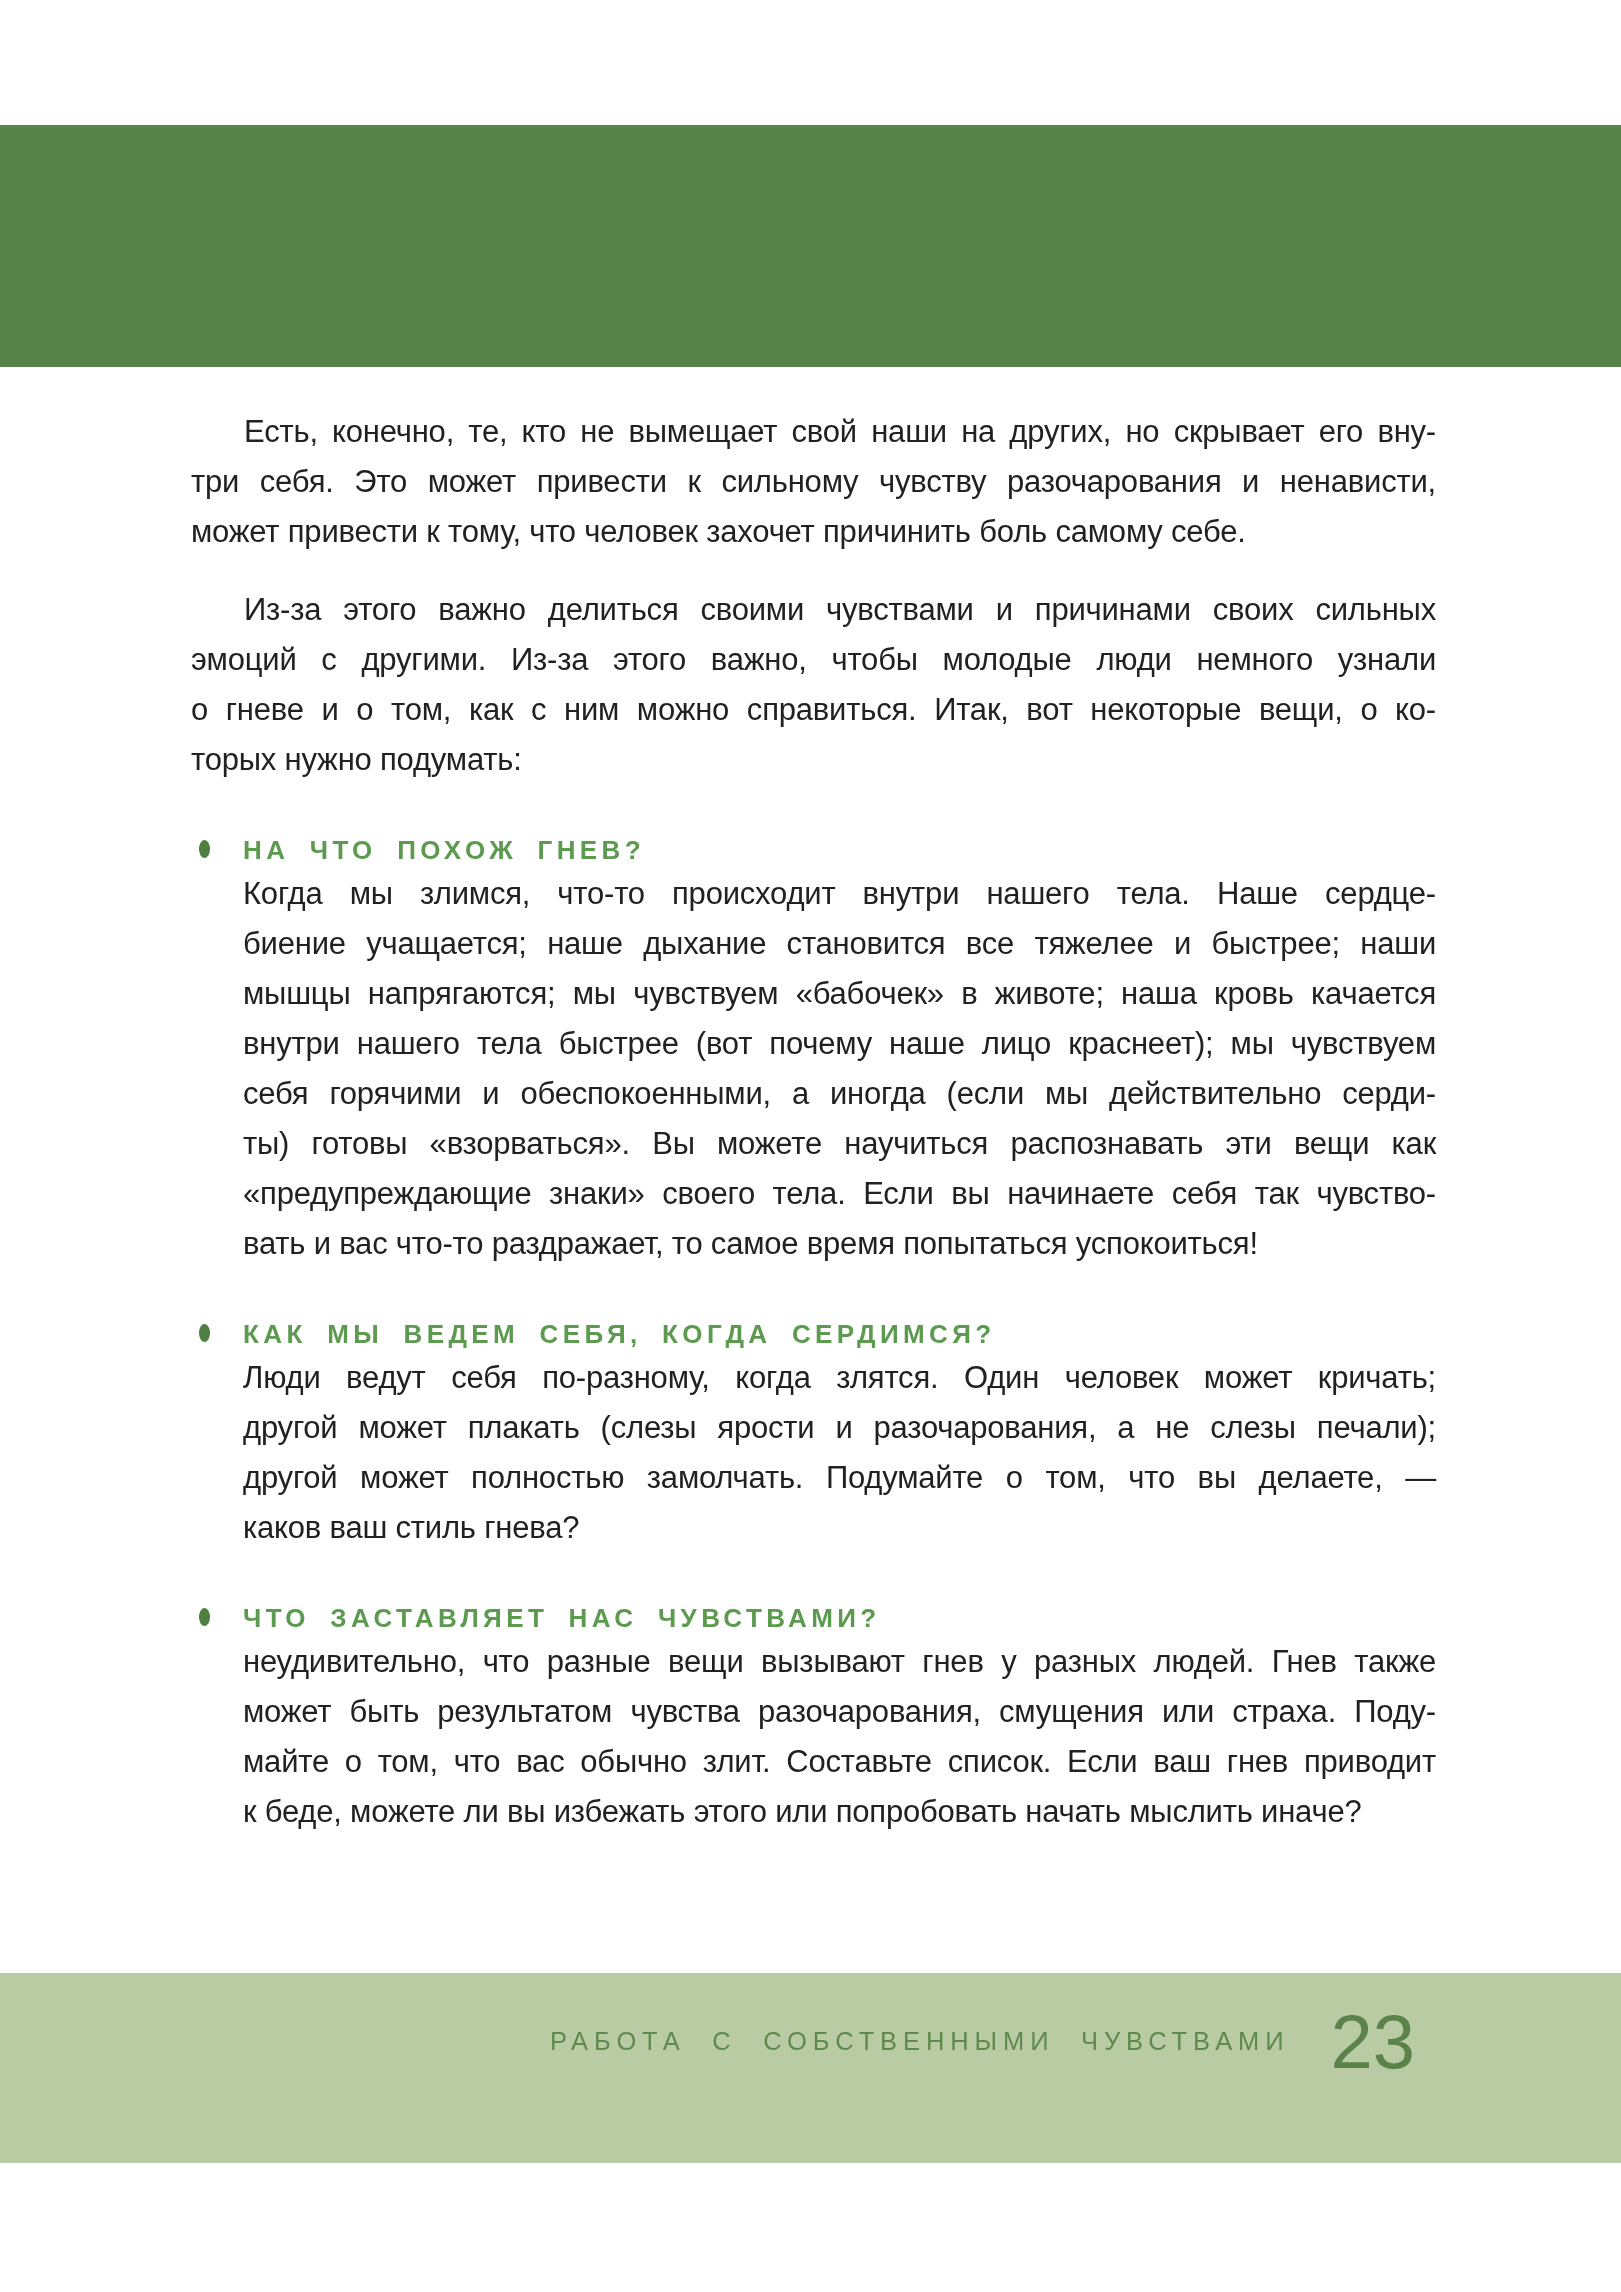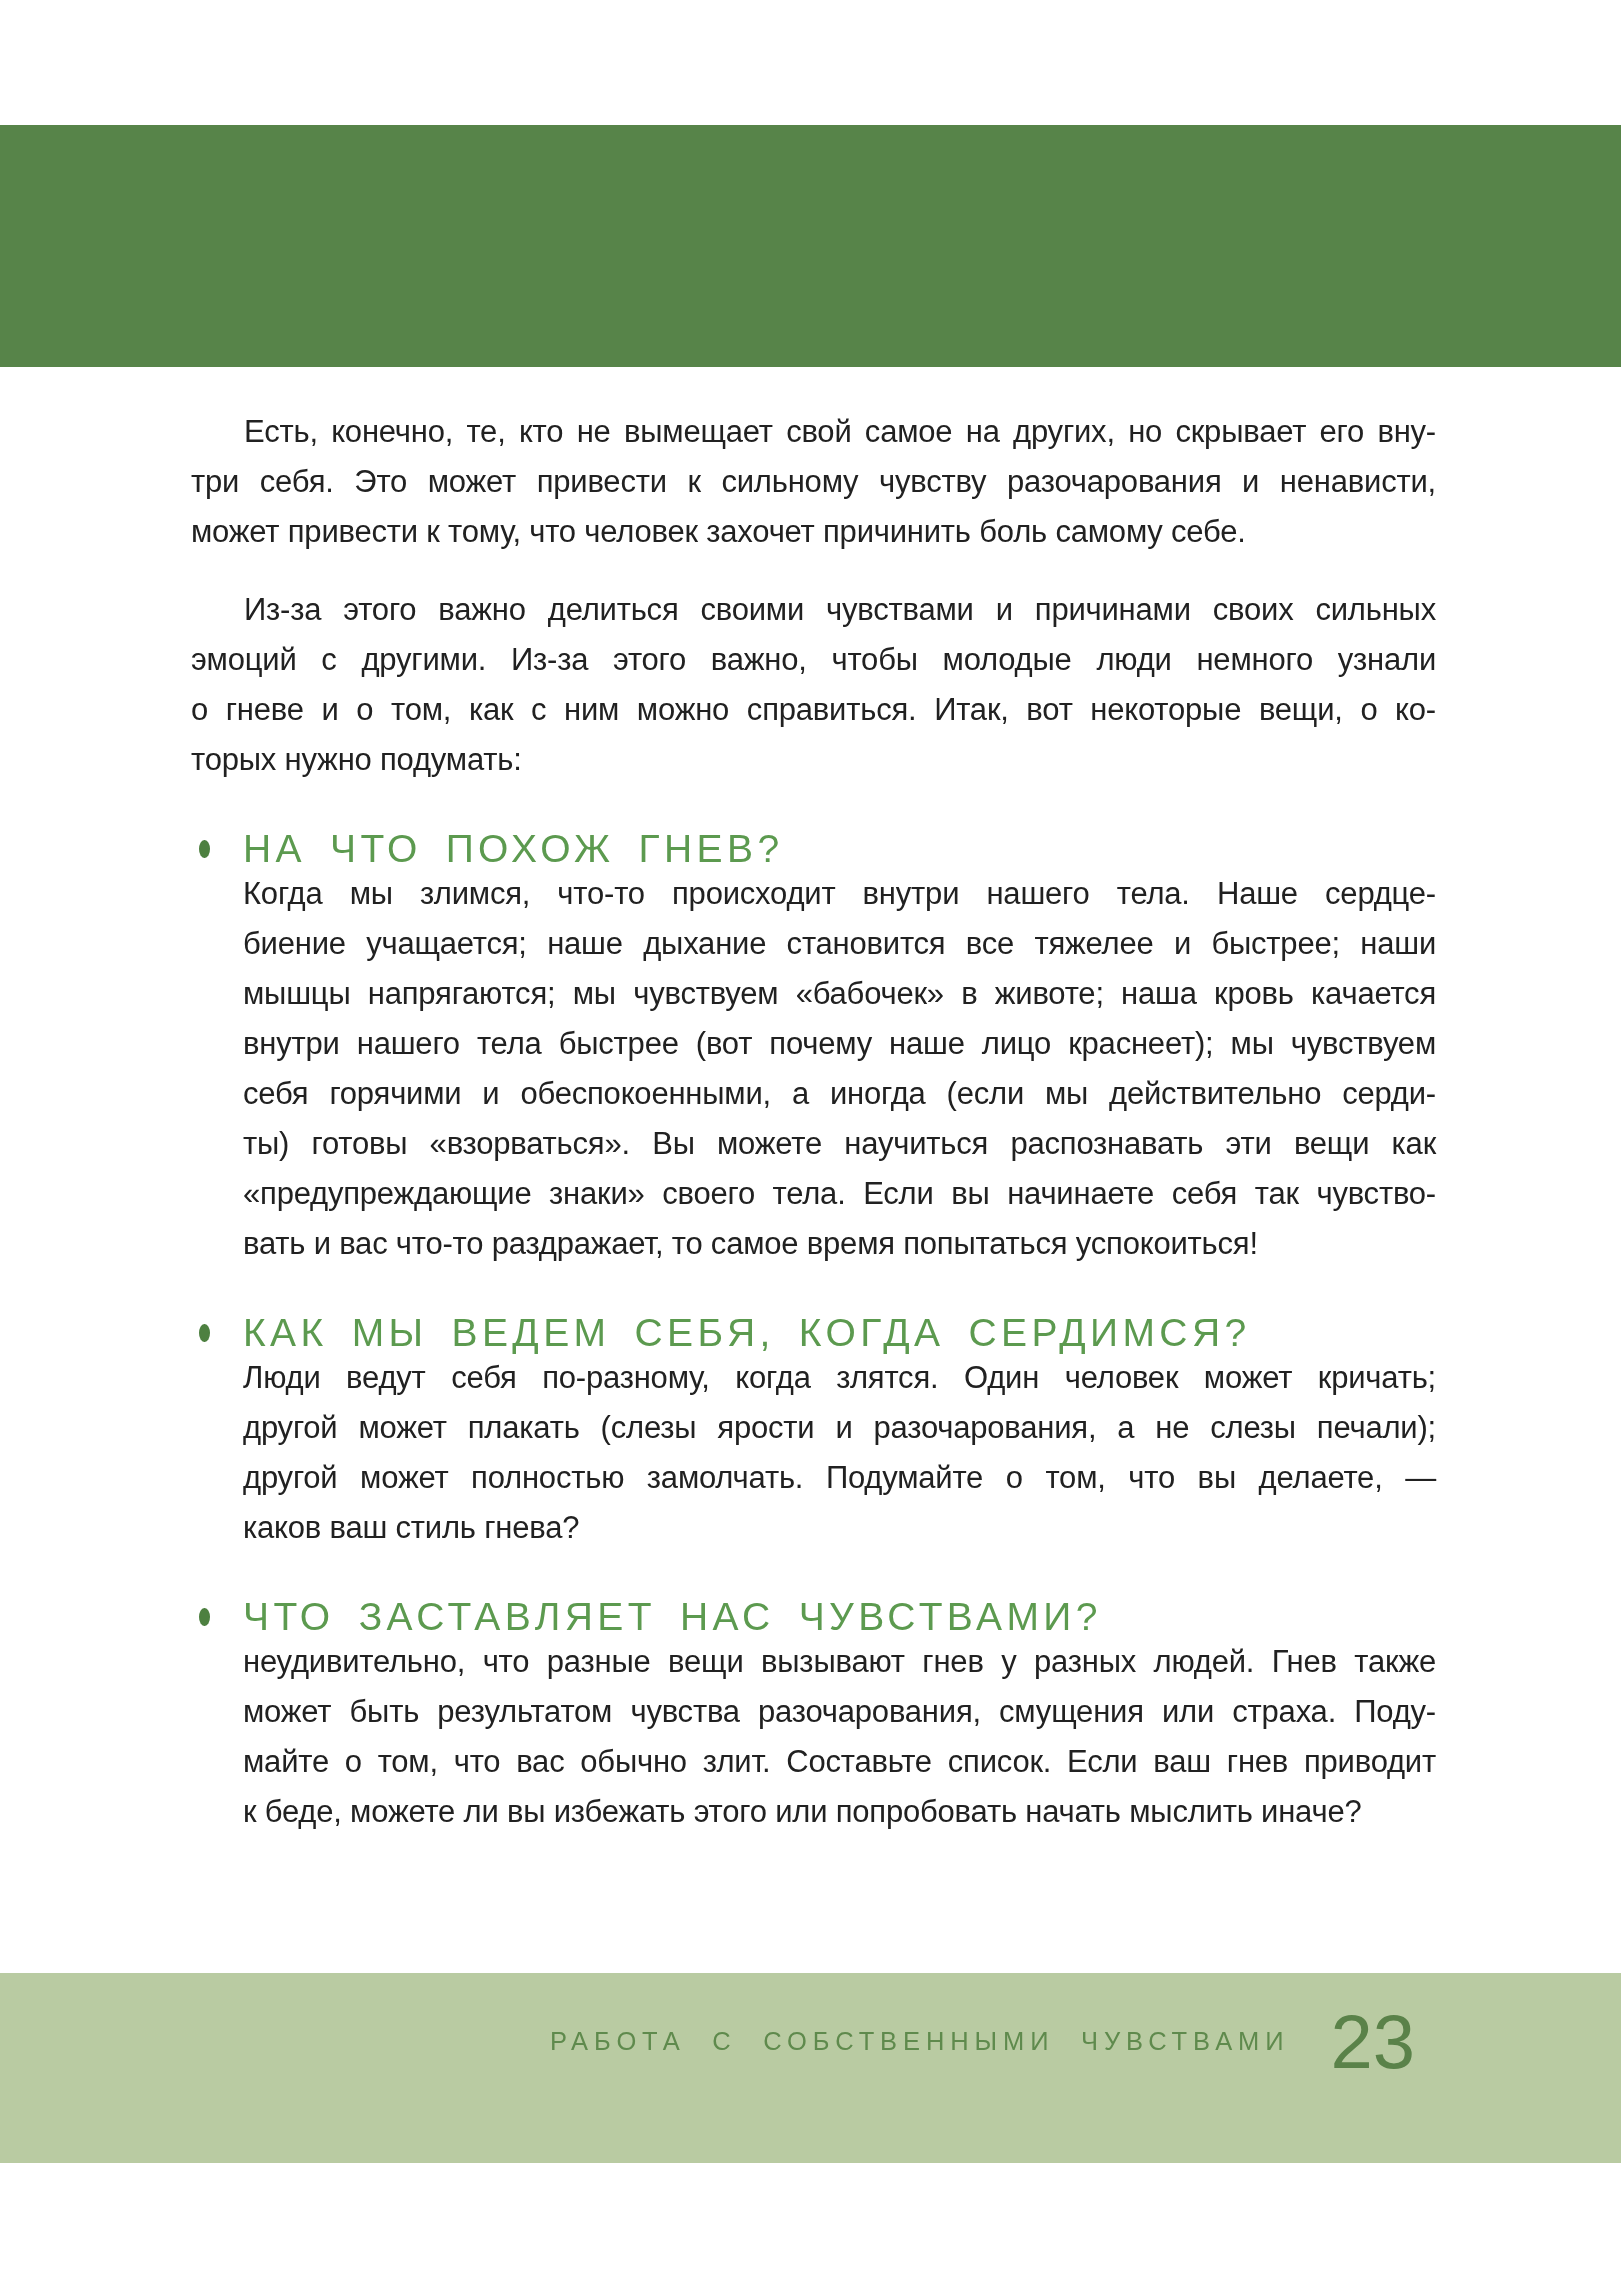--- a/index.html
+++ b/index.html
@@ -62,23 +62,24 @@
     position: absolute;
     left: 7.8px;
     top: 11.8px;
     width: 10.8px;
     height: 18.6px;
     border-radius: 50%;
     background: #4d8040;
   }
   .section-heading {
     color: #5c9a4f;
-    font-size: 39px;
+    font-size: 26px;
     letter-spacing: 4.4px;
     word-spacing: 8.8px;
+    font-weight: bold;
   }
   .section-body {
     margin-left: 52px;
     width: 1193px;
   }
   .footer-band {
     position: absolute;
     left: 0;
     top: 1973px;
     width: 100%;
@@ -111,21 +112,21 @@
 </head>
 <body>
 
 <div class="page">
 
   <div class="top-band"></div>
 
   <div class="content">
 
     <div class="para para-1">
-        <div class="line">Есть, конечно, те, кто не вымещает свой самое на других, но скрывает его вну-</div>
+        <div class="line">Есть, конечно, те, кто не вымещает свой наши на других, но скрывает его вну-</div>
         <div class="line">три себя. Это может привести к сильному чувству разочарования и ненависти,</div>
         <div class="line last">может привести к тому, что человек захочет причинить боль самому себе.</div>
       </div>
 
     <div class="para para-2">
         <div class="line">Из-за этого важно делиться своими чувствами и причинами своих сильных</div>
         <div class="line">эмоций с другими. Из-за этого важно, чтобы молодые люди немного узнали</div>
         <div class="line">о гневе и о том, как с ним можно справиться. Итак, вот некоторые вещи, о ко-</div>
         <div class="line last">торых нужно подумать:</div>
       </div>

